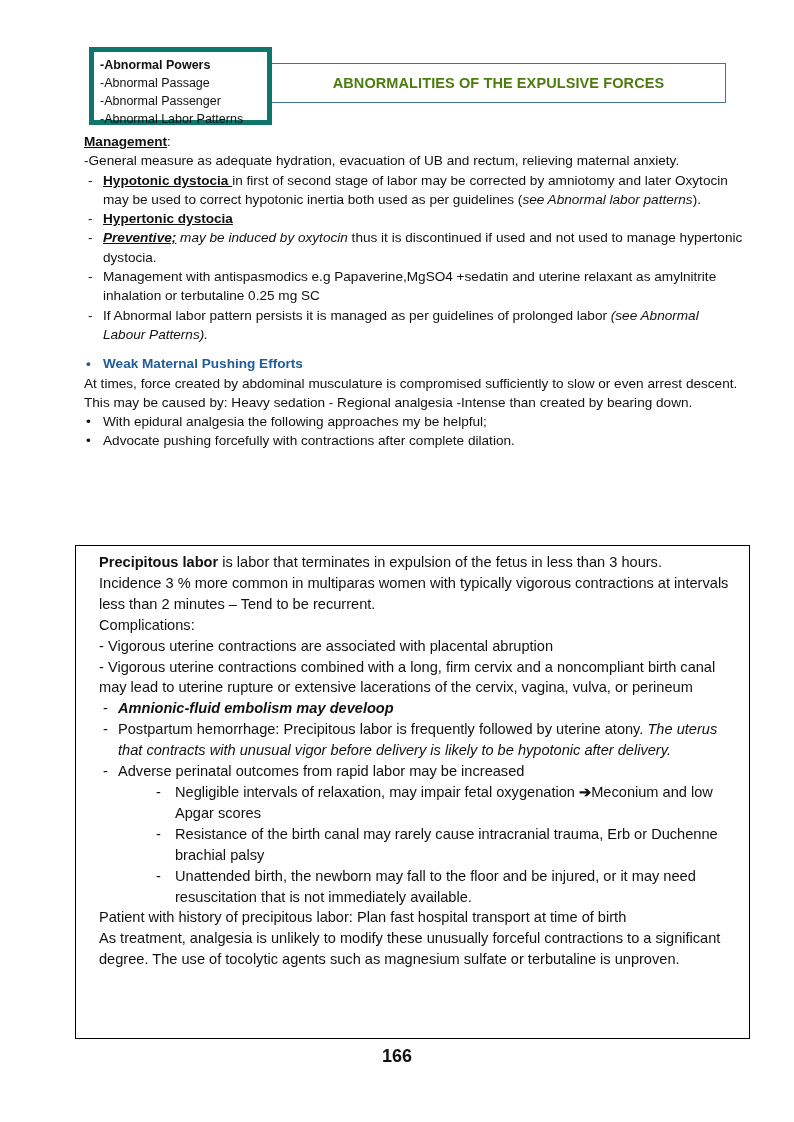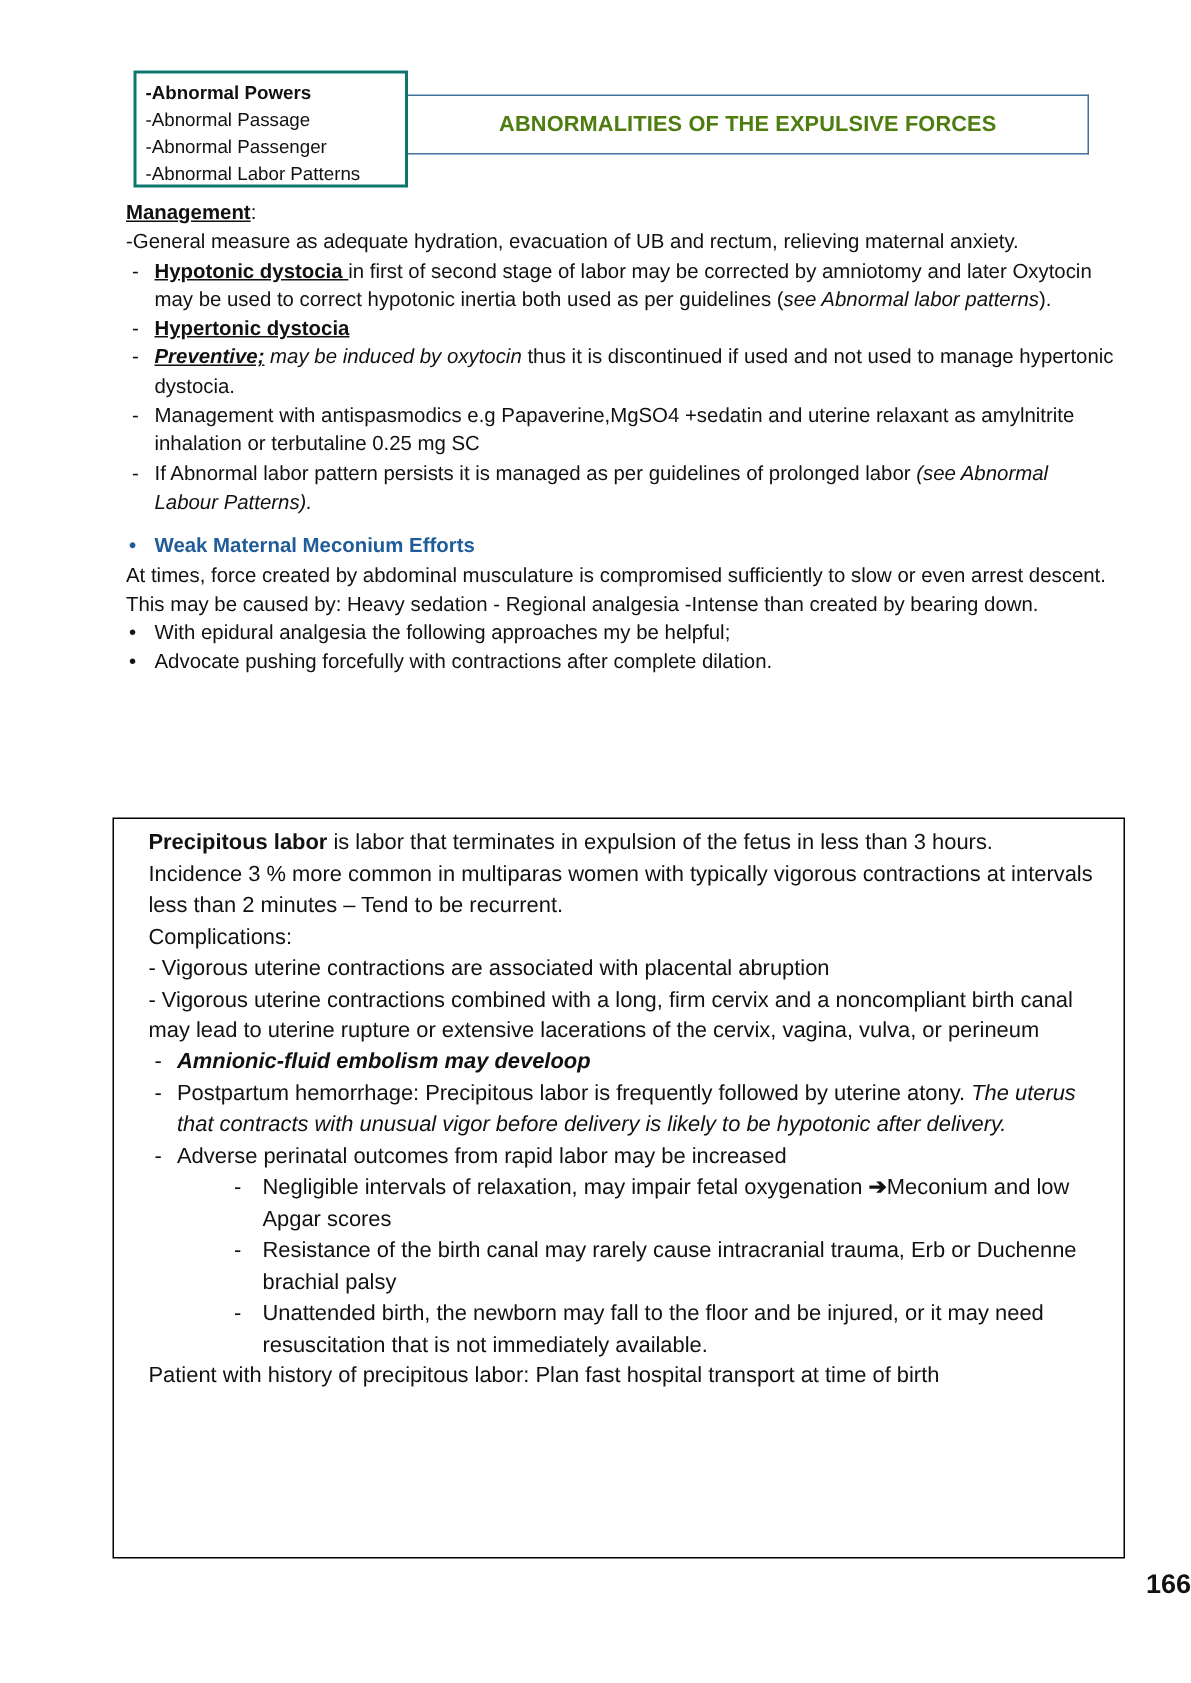--- a/index.html
+++ b/index.html
@@ -1,36 +1,36 @@
 <!DOCTYPE html>
 <html><head>
 <meta charset="utf-8">
 <style>
   html, body { margin: 0; padding: 0; background: #ffffff; }
   body { width: 794px; height: 1122px; position: relative; font-family: "Liberation Sans", sans-serif; color: #111; }
   .page { position: absolute; left: 0; top: 0; width: 794px; height: 1122px; }
-  .outline-box { position: absolute; left: 89px; top: 47px; width: 183px; height: 78px; border: 2px solid #0f766e; background:#fff; z-index:2; box-sizing:border-box; padding: 4px 0 0 6px; font-size: 12.5px; line-height: 18px; }
+  .outline-box { position: absolute; left: 89px; top: 47px; width: 183px; height: 78px; border: 5px solid #0f766e; background:#fff; z-index:2; box-sizing:border-box; padding: 4px 0 0 6px; font-size: 12.5px; line-height: 18px; }
   .outline-box div { white-space: nowrap; }
   .outline-box .first { font-weight: bold; }
   .title-box { position: absolute; left: 272px; top: 63px; width: 454px; height: 40px; border: 1px solid #41719c; border-left: none; box-sizing: border-box; display:flex; align-items:center; justify-content:center; }
   .title-box span { color: #4d7c0f; font-weight: bold; font-size: 14.5px; letter-spacing: 0.1px; }
   .content { position: absolute; left: 84px; top: 132px; width: 660px; font-size: 13.6px; line-height: 19.3px; }
   .content p { margin: 0; }
   .u { text-decoration: underline; font-weight: bold; }
   .dash-item { position: relative; padding-left: 19px; }
   .dash-item::before { content: "-"; position: absolute; left: 4px; top: 0; }
   .bul-item { position: relative; padding-left: 19px; }
   .bul-item::before { content: "\2022"; position: absolute; left: 2px; top: 0; }
   .blue-head { color: #1f5c99; font-weight: bold; margin-top: 10px !important; position: relative; padding-left: 19px; }
   .blue-head::before { content: "\2022"; position:absolute; left: 2px; top:0; }
   .precip-box { position: absolute; left: 75px; top: 545px; width: 675px; height: 494px; border: 1px solid #000; box-sizing: border-box; padding: 6px 10px 0 23px; font-size: 14.6px; line-height: 20.9px; }
   .precip-box p { margin: 0; }
   .sub-dash { position: relative; padding-left: 76px; }
   .sub-dash::before { content: "-"; position: absolute; left: 57px; top: 0; }
-  .page-num { position: absolute; left: 0; width: 794px; top: 1046px; text-align: right; font-weight: bold; font-size: 18px; }
+  .page-num { position: absolute; left: 0; width: 794px; top: 1046px; text-align: center; font-weight: bold; font-size: 18px; }
 </style>
 </head>
 <body>
 
 <div class="page">
 
   <div class="outline-box">
     <div class="first">-Abnormal Powers</div>
     <div>-Abnormal Passage</div>
     <div>-Abnormal Passenger</div>
@@ -43,36 +43,37 @@
 
   <div class="content">
     <p><span class="u">Management</span><span>:</span></p>
     <p>-General measure as adequate hydration, evacuation of UB and rectum, relieving maternal anxiety.</p>
     <p class="dash-item"><span class="u">Hypotonic dystocia </span><span>in first of second stage of labor may be corrected by amniotomy and later Oxytocin may be used to correct hypotonic inertia both used as per guidelines (</span><i>see Abnormal labor patterns</i><span>).</span></p>
     <p class="dash-item"><span class="u">Hypertonic dystocia</span></p>
     <p class="dash-item"><span class="u" style="font-style:italic">Preventive;</span><i> may be induced by oxytocin</i><span> thus it is discontinued if used and not used to manage hypertonic dystocia.</span></p>
     <p class="dash-item">Management with antispasmodics e.g Papaverine,MgSO4 +sedatin and uterine relaxant as amylnitrite inhalation or terbutaline 0.25 mg SC</p>
     <p class="dash-item"><span>If Abnormal  labor pattern persists it is managed as per guidelines of prolonged labor </span><i>(see Abnormal Labour Patterns).</i></p>
 
-    <p class="blue-head">Weak Maternal Meconium Efforts</p>
+    <p class="blue-head">Weak Maternal Pushing Efforts</p>
     <p>At times, force created by abdominal musculature is compromised sufficiently to slow or even arrest descent.</p>
     <p>This may be caused by: Heavy sedation - Regional analgesia -Intense than created by bearing down.</p>
     <p class="bul-item">With epidural analgesia the following approaches my be helpful;</p>
     <p class="bul-item">Advocate pushing forcefully with contractions after complete dilation.</p>
   </div>
 
   <div class="precip-box">
     <p><b>Precipitous labor</b><span> is labor that terminates in expulsion of the fetus in less than 3 hours.</span></p>
     <p>Incidence  3 % more common in multiparas women with typically vigorous contractions at intervals less than 2 minutes – Tend  to be recurrent.</p>
     <p>Complications:</p>
     <p>- Vigorous uterine contractions are associated with placental abruption</p>
     <p>- Vigorous uterine contractions combined with a long, firm cervix and a noncompliant birth canal may lead to uterine rupture or extensive lacerations of the cervix, vagina, vulva, or perineum</p>
     <p class="dash-item"><b><i>Amnionic-fluid  embolism may develoop</i></b></p>
     <p class="dash-item"><span>Postpartum hemorrhage: Precipitous labor is frequently followed by uterine atony. </span><i>The uterus that contracts with unusual vigor before delivery is likely to be hypotonic after delivery.</i></p>
     <p class="dash-item">Adverse perinatal outcomes from rapid labor may be increased</p>
     <p class="sub-dash"><span>Negligible intervals of relaxation, may impair fetal oxygenation </span><b>➔</b><span>Meconium and low Apgar scores</span></p>
     <p class="sub-dash">Resistance of the birth canal may rarely cause intracranial trauma, Erb or Duchenne brachial palsy</p>
     <p class="sub-dash">Unattended birth, the newborn may fall to the floor and be injured, or it may need resuscitation that is not immediately available.</p>
     <p>Patient with history of precipitous labor: Plan fast hospital transport at time of birth</p>
+    <p>As treatment, analgesia is unlikely to modify these unusually forceful contractions to a significant degree. The use of tocolytic agents such as magnesium sulfate or terbutaline is unproven.</p>
   </div>
 
   <div class="page-num">166</div>
 </div>
 
 </body></html>

